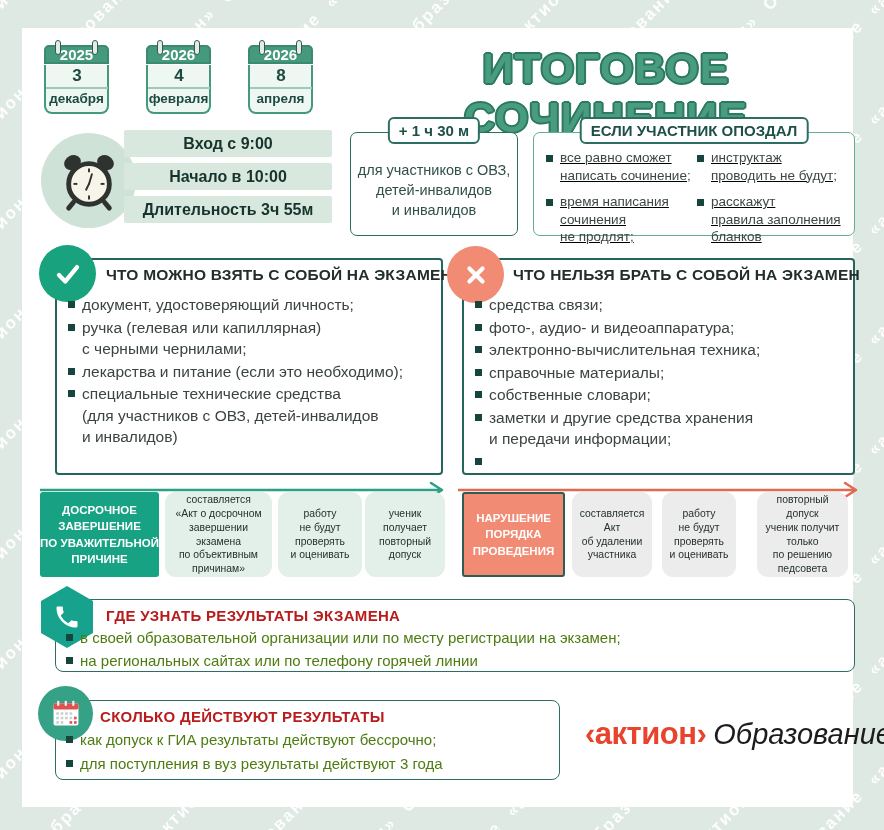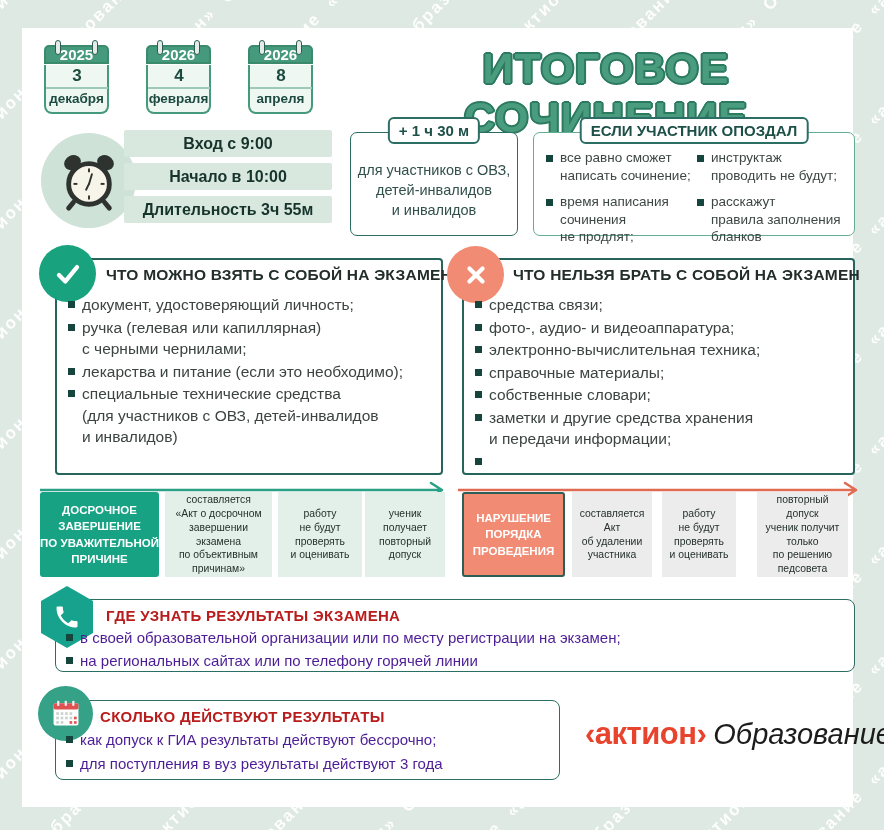--- a/index.html
+++ b/index.html
@@ -47,21 +47,21 @@
   .tab { position:absolute; top:-16px; left:50%; transform:translateX(-50%);
          background:#fff; border:2px solid #2c6e64; border-radius:6px; padding:3px 9px;
          font-weight:bold; font-size:15px; color:#1d5047; white-space:nowrap; }
   #extra-box { left:350px; top:132px; width:168px; height:104px; border:1.5px solid #2c6e64; }
   #extra-text { position:absolute; inset:0; display:flex; align-items:center; justify-content:center;
                 text-align:center; padding-top:12px; font-size:14.5px; color:#31504a;
                 line-height:1.4; white-space:pre-line; }
   #late-box { left:533px; top:132px; width:322px; height:104px; border:1.5px solid #64ad92; }
   #late-cols { position:absolute; left:12px; right:6px; top:16px; bottom:2px; display:flex; }
   #late-cols .col { width:50%; }
-  .bullet { display:flex; }
+  .bullet { display:flex;text-decoration:underline; }
   .sq { flex:0 0 auto; width:7px; height:7px; background:#16453e; margin:6px 7px 0 0; }
   .late-item { font-size:13.5px; color:#3d4744; line-height:1.3; white-space:pre-line; margin-bottom:9px; }
 
   
   .bigbox { position:absolute; background:#fff; border:2px solid #26655c; border-radius:4px; }
   #allowed-box { left:55px; top:258px; width:388px; height:217px; }
   #forbidden-box { left:462px; top:258px; width:393px; height:217px; }
   .badge { position:absolute; width:57px; height:57px; border-radius:50%;
            display:flex; align-items:center; justify-content:center; }
   #check-badge { left:39px; top:245px; background:#18a37e; }
@@ -71,36 +71,36 @@
   .blist li { display:flex; font-size:15.5px; color:#3c4441; line-height:21.5px; margin-bottom:1px; }
   .blist li .sq { margin-top:7px; }
   .blist li span.t { white-space:pre-line; }
 
   
   .flow-title { position:absolute; display:flex; align-items:center; justify-content:center;
                 text-align:center; color:#fff; font-weight:bold; font-size:11.5px; line-height:1.4;
                 white-space:pre-line; border-radius:3px; }
   .flow-step { position:absolute; display:flex; align-items:center; justify-content:center;
                text-align:center; font-size:10.4px; color:#24302c; line-height:1.32;
-               white-space:pre-line; border-radius:0; padding:2px; }
+               white-space:pre-line; border-radius:11px; padding:2px; }
   .arrow { position:absolute; top:481px; }
 
   #flow-good-title { left:40px; top:492px; width:119px; height:85px; background:#16a283; }
   .fg1 { left:165px; width:107px; } .fg2 { left:278px; width:84px; } .fg3 { left:365px; width:80px; }
   #flow-bad-title { left:462px; top:492px; width:103px; height:85px; background:#f28b73; border:2px solid #2c5e55; }
   .fb1 { left:572px; width:80px; } .fb2 { left:662px; width:74px; } .fb3 { left:757px; width:91px; }
   .fg1,.fg2,.fg3 { top:492px; height:85px; background:#e3efe9; }
   .fb1,.fb2,.fb3 { top:492px; height:85px; background:#ececec; }
 
   
   .secbox { position:absolute; background:#fff; border:1.5px solid #2c6e64; border-radius:8px; }
   #results-box { left:55px; top:599px; width:800px; height:73px; }
   #validity-box { left:55px; top:700px; width:505px; height:80px; }
   .sectitle { position:absolute; font-weight:bold; font-size:15px; color:#b91c1c; letter-spacing:.3px; }
-  .secitem { position:absolute; display:flex; font-size:15px; color:#4c1d95; }
+  .secitem { position:absolute; display:flex; font-size:15px; color:#4d7c0f; }
   .secitem .sq { margin-top:5px; }
   #phone-badge { position:absolute; left:41px; top:586px; width:52px; height:62px; background:#16a28c;
                  clip-path:polygon(50% 0,100% 24%,100% 76%,50% 100%,0 76%,0 24%);
                  display:flex; align-items:center; justify-content:center; }
   #calcircle-badge { position:absolute; left:38px; top:686px; width:55px; height:55px; border-radius:50%;
                      background:#35a186; display:flex; align-items:center; justify-content:center; }
 
   
   #logo { position:absolute; left:585px; top:716px; display:flex; align-items:baseline; }
   #logo .brand { color:#e8432d; font-weight:bold; font-size:31px; letter-spacing:-.5px; }

